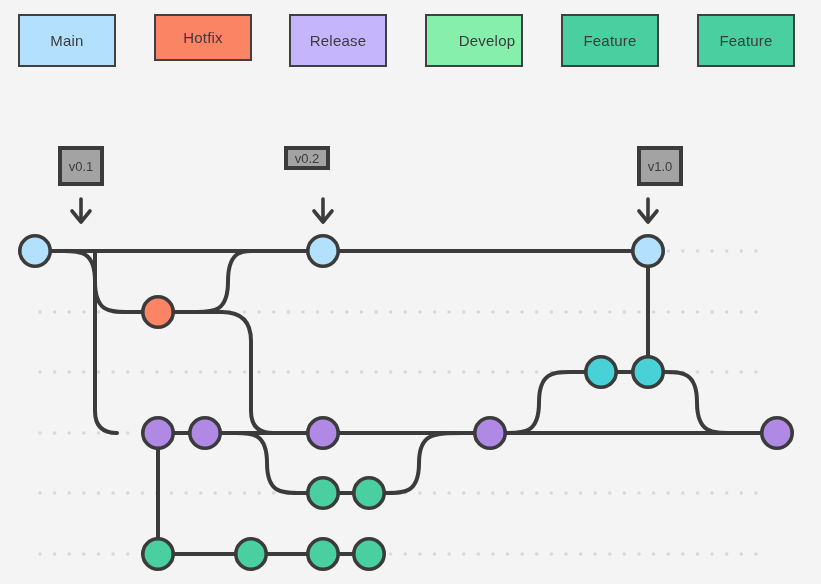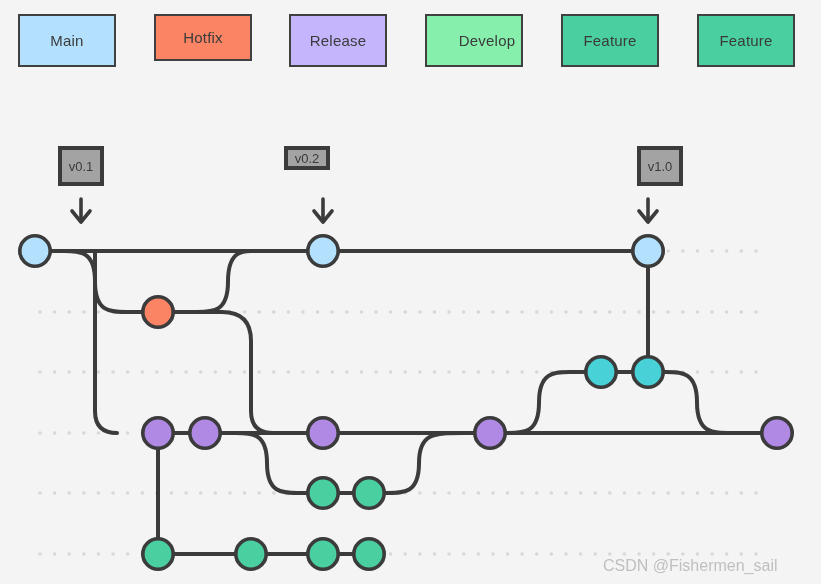--- a/index.html
+++ b/index.html
@@ -88,14 +88,13 @@
       <div class="tag-box" style="left: 58px; top: 146px; width: 46px; height: 40px;">
         <span class="tag-label">v0.1</span>
       </div>
       <div class="tag-box" style="left: 284px; top: 146px; width: 46px; height: 24px;">
         <span class="tag-label">v0.2</span>
       </div>
       <div class="tag-box" style="left: 629px; top: 146px; width: 46px; height: 40px; margin-left: 8px;">
         <span class="tag-label">v1.0</span>
       </div>
     </div>
-  <div class="watermark" style="left: 603px; top: 557px;">CSDN @Fishermen_sail</div>
 </div>
 
 </body></html>

